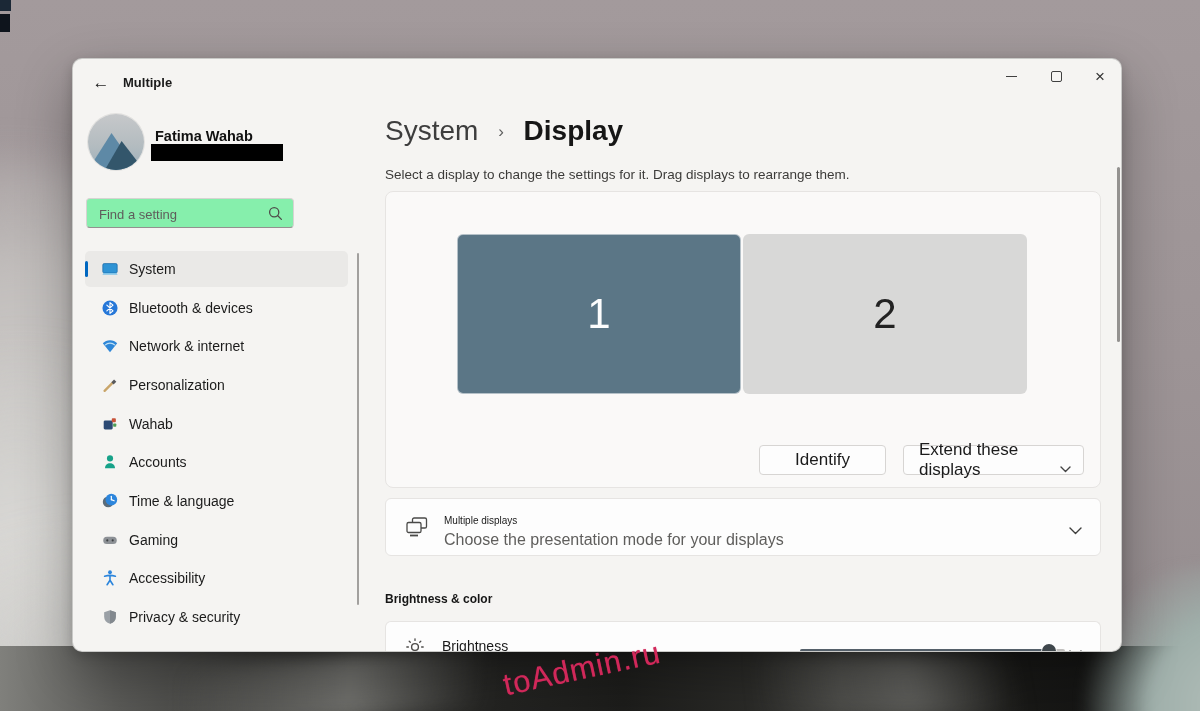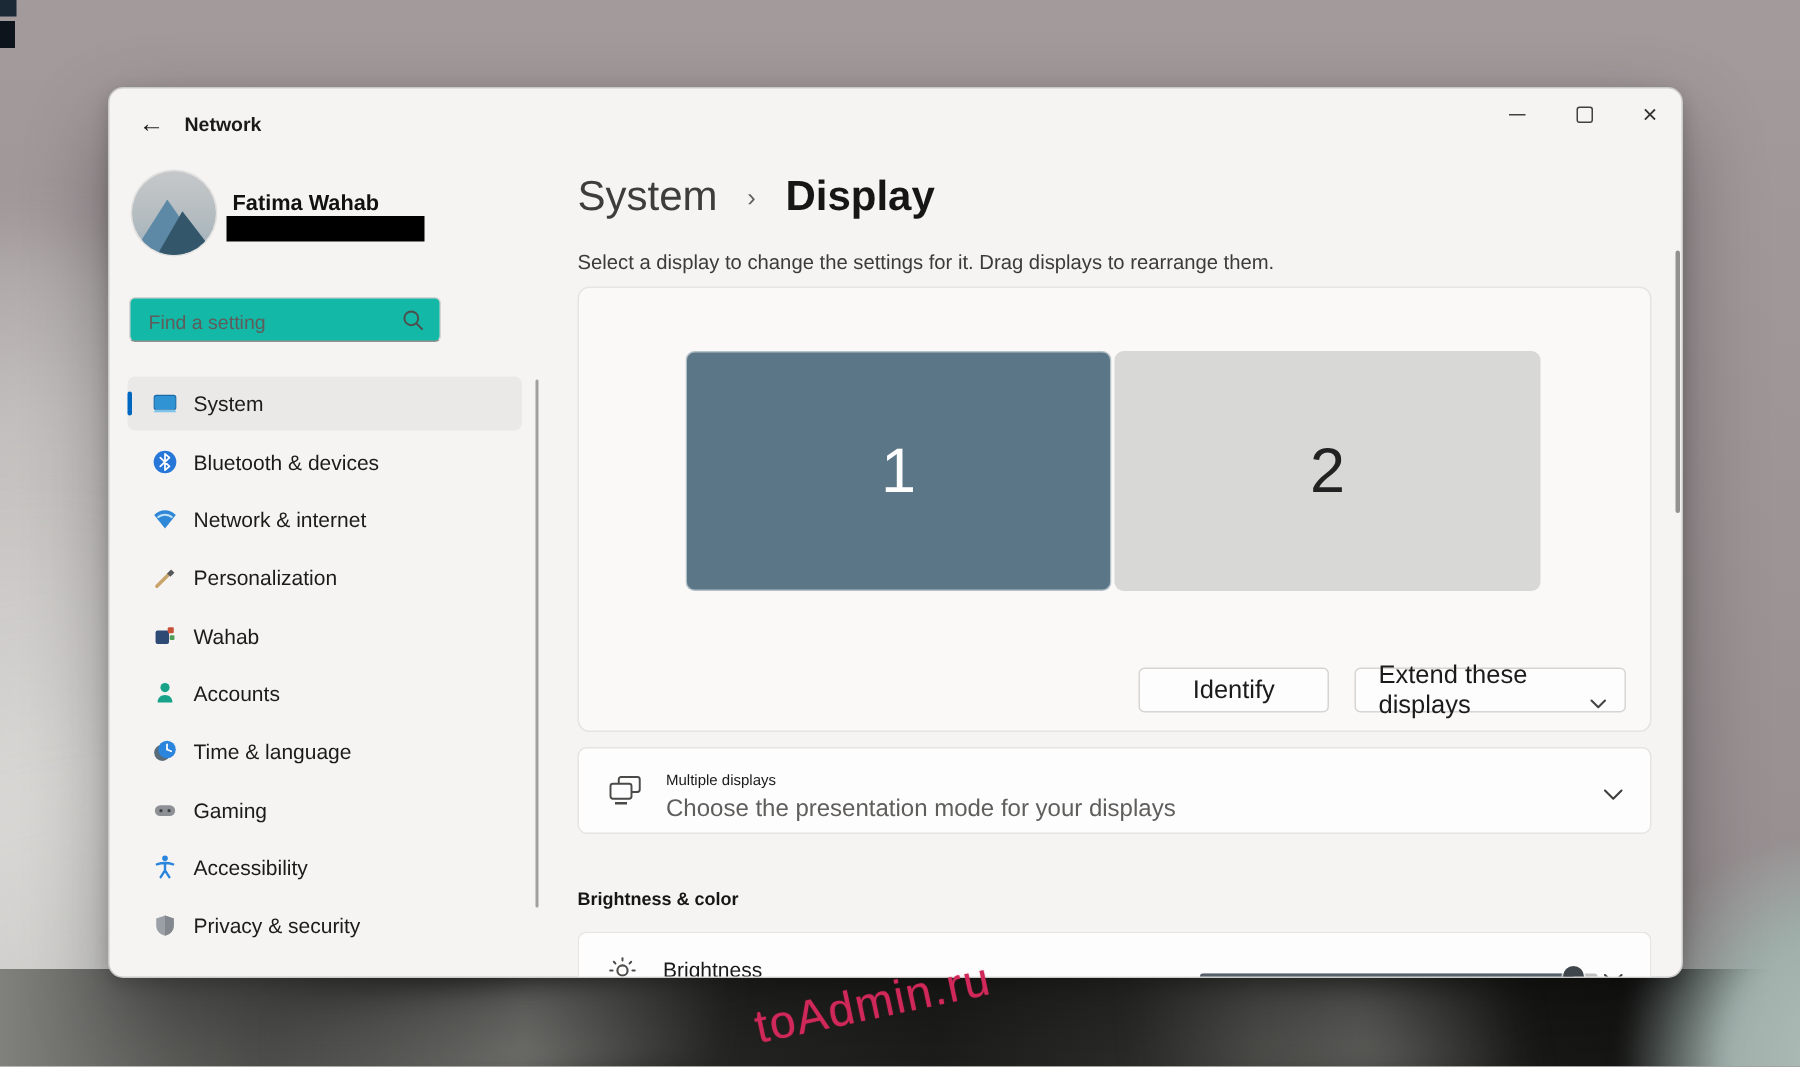--- a/index.html
+++ b/index.html
@@ -51,21 +51,21 @@
   
   .avatar{position:absolute;left:15px;top:55px;width:56px;height:56px;border-radius:50%;overflow:hidden;
           background:linear-gradient(180deg,#c6c8ca 0%,#b4bcc0 55%,#9fb0bb 100%);box-shadow:0 0 0 1px rgba(0,0,0,.08);}
   .avatar .mt1{position:absolute;left:0;top:0;width:100%;height:100%;
           background:#5e89a6;clip-path:polygon(0% 100%,42% 34%,88% 100%);}
   .avatar .mt2{position:absolute;left:0;top:0;width:100%;height:100%;
           background:#33566b;clip-path:polygon(30% 100%,60% 48%,100% 100%);}
   .user-name{position:absolute;left:82px;top:69px;font-size:14.5px;font-weight:700;color:#111;}
   .redact{position:absolute;left:78px;top:85px;width:132px;height:17px;background:#000;}
 
-  .search-box{position:absolute;left:13px;top:139px;width:208px;height:30px;background:#14b8a6;
+  .search-box{position:absolute;left:13px;top:139px;width:208px;height:30px;background:#86efac;
           border:1px solid #d6d4d2;border-bottom:1px solid #93918f;border-radius:4px;box-sizing:border-box;}
   .search-box input{position:absolute;left:10px;top:1px;width:210px;height:26px;border:0;outline:0;background:transparent;
           font-family:inherit;font-size:13px;color:#333;}
   .search-box input::placeholder{color:#5f5d5b;}
   .search-icn{position:absolute;right:9px;top:6px;}
 
   .nav-item{position:absolute;left:12px;width:263px;height:36px;border-radius:5px;display:flex;align-items:center;cursor:pointer;}
   .nav-item.selected{background:#eae9e7;}
   .accent-pill{position:absolute;left:0;top:10px;width:3px;height:16px;border-radius:2px;background:#0067c0;}
   .nav-icon{position:absolute;left:16px;top:9px;width:18px;height:18px;}
@@ -123,21 +123,21 @@
   <div class="bottom-strip"></div>
   <div class="strip-wedge1"></div>
   <div class="strip-wedge2"></div>
   <div class="teal-curve"></div>
   <div class="desk-icon desk-icon-1"></div>
   <div class="desk-icon desk-icon-2"></div>
 
   <div class="window">
 
     <div class="back-btn">←</div>
-    <div class="win-title">Network</div>
+    <div class="win-title">Multiple</div>
     <div class="caption-btn btn-min">
         <span class="glyph-min"></span>
       </div>
     <div class="caption-btn btn-max">
         <span class="glyph-max"></span>
       </div>
     <div class="caption-btn btn-close">
         <span class="glyph-close">×</span>
       </div>
 

